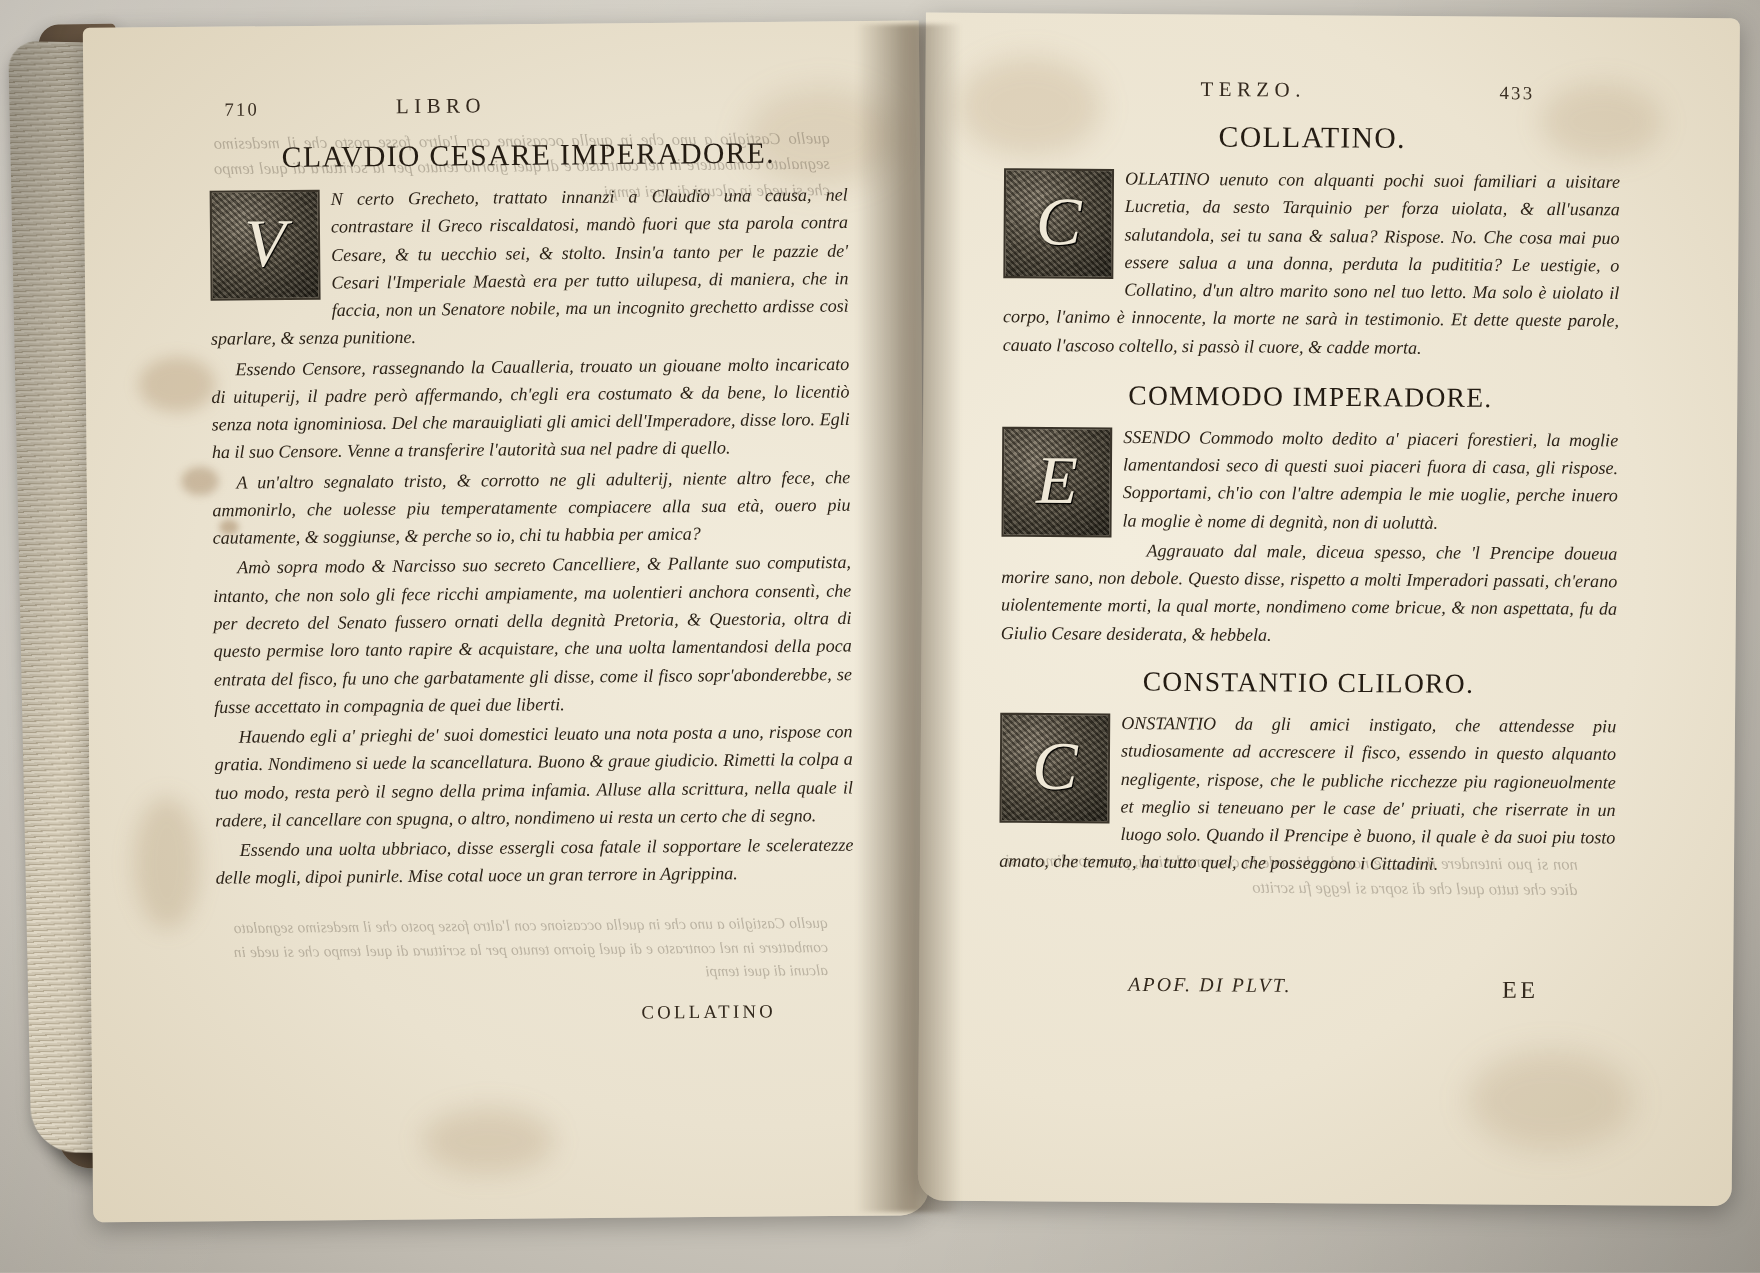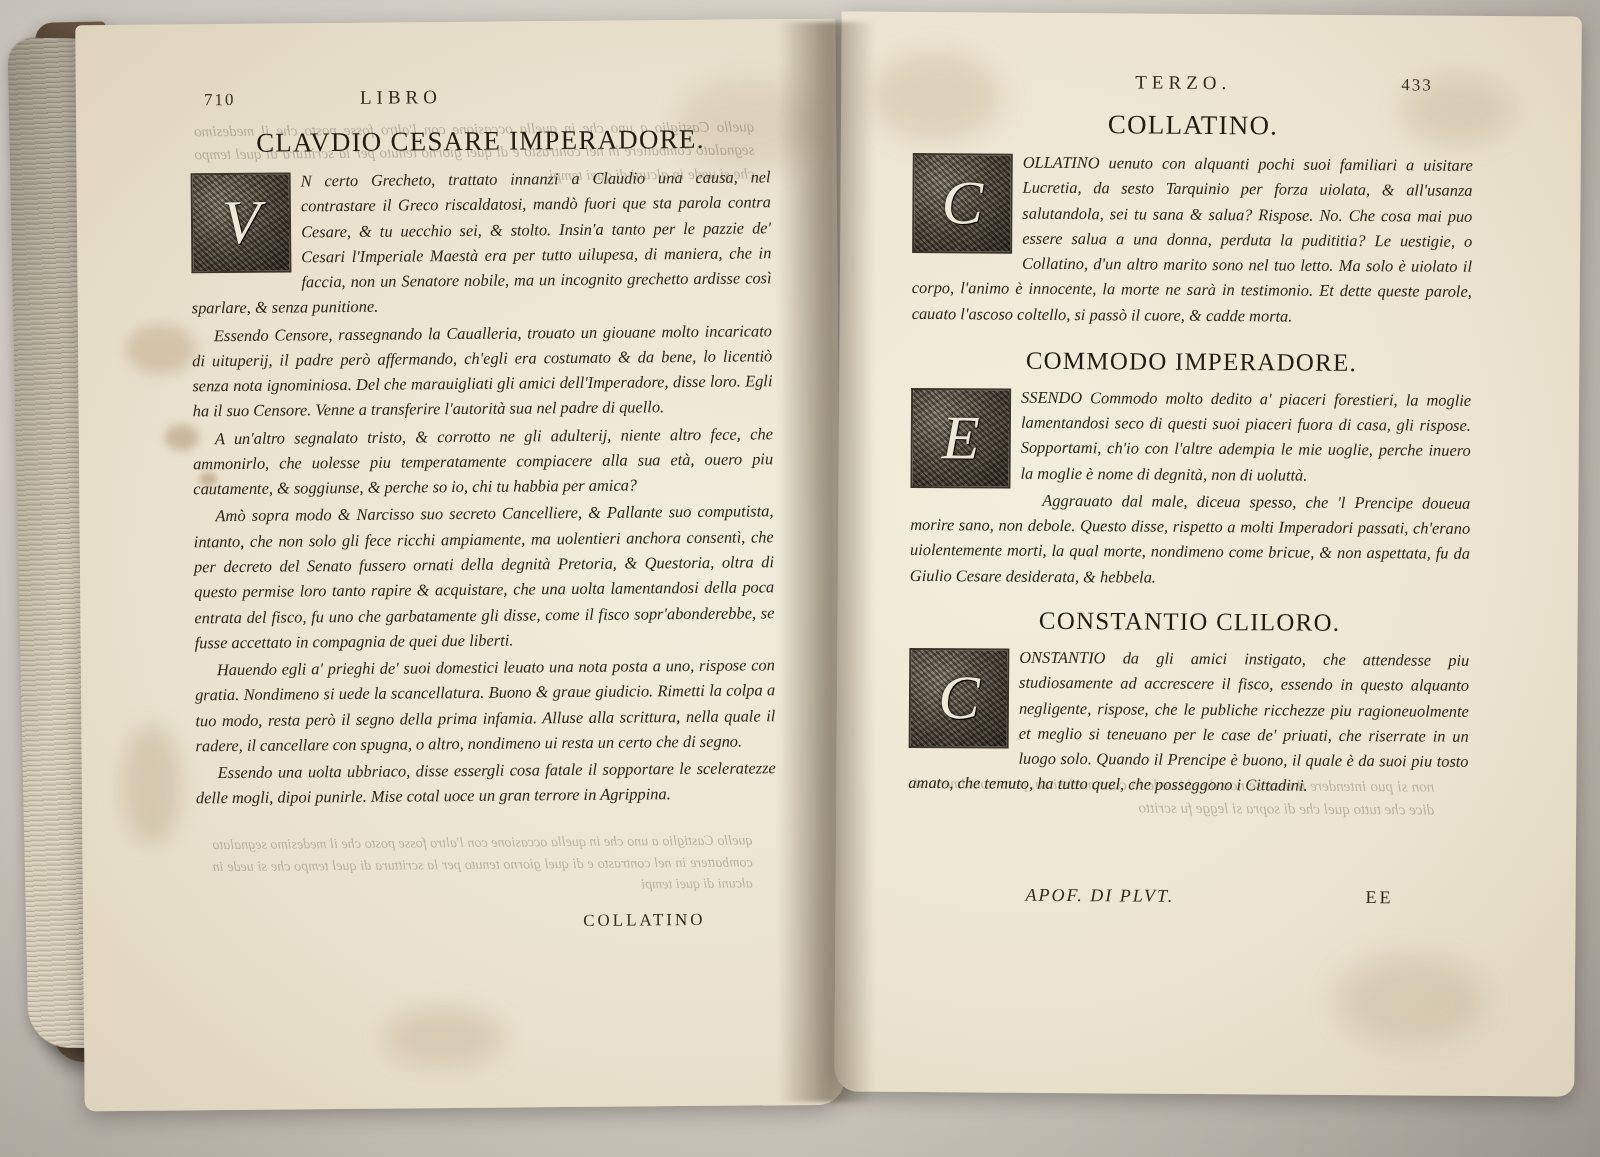--- a/index.html
+++ b/index.html
@@ -202,21 +202,21 @@
   }
   .footline {
     position: absolute;
     font-size: 18px;
     letter-spacing: 2px;
     color: #33291d;
     font-style: italic;
   }
   .signature {
     position: absolute;
-    font-size: 18px;
+    font-size: 22px;
     letter-spacing: 3px;
     color: #33291d;
   }
   
   .showthrough {
     position: absolute;
     color: rgba(70,60,45,0.30);
     font-size: 15px;
     line-height: 1.55;
     transform: scaleX(-1);
@@ -269,22 +269,22 @@
 
       <div class="catchword" style="left:500px; top:890px;">COLLATINO</div>
     </div>
 
     <div class="page page-right">
 
       <div class="stain" style="left:30px; top:40px; width:130px; height:90px; background:rgba(155,120,70,0.16); filter:blur(13px);"></div>
       <div class="stain" style="left:560px; top:60px; width:110px; height:70px; background:rgba(150,115,65,0.14); filter:blur(12px);"></div>
       <div class="stain" style="left:500px; top:940px; width:150px; height:90px; background:rgba(150,115,65,0.15); filter:blur(14px);"></div>
 
-      <div class="running-head" style="left:250px; top:58px;margin-left:44px;">TERZO.</div>
-      <div class="folio" style="left:560px; top:60px;font-family:Liberation Serif, serif;">433</div>
+      <div class="running-head" style="left:250px; top:58px;">TERZO.</div>
+      <div class="folio" style="left:522px; top:60px;font-family:Liberation Serif, serif;">433</div>
 
       <div class="showthrough" style="left:78px; top:760px; width:520px;">non si puo intendere il uero se non da chi uede la cosa medesima, pero nondimeno si dice che tutto quel che di sopra si legge fu scritto</div>
 
       <div class="text-col" style="left:72px; top:96px; width:560px;">
 
         <h2 class="chapter-title">COLLATINO.</h2>
         <div class="body">
           <div class="initial">
             <div class="hatch"></div>
             <div class="glyph">C</div>

